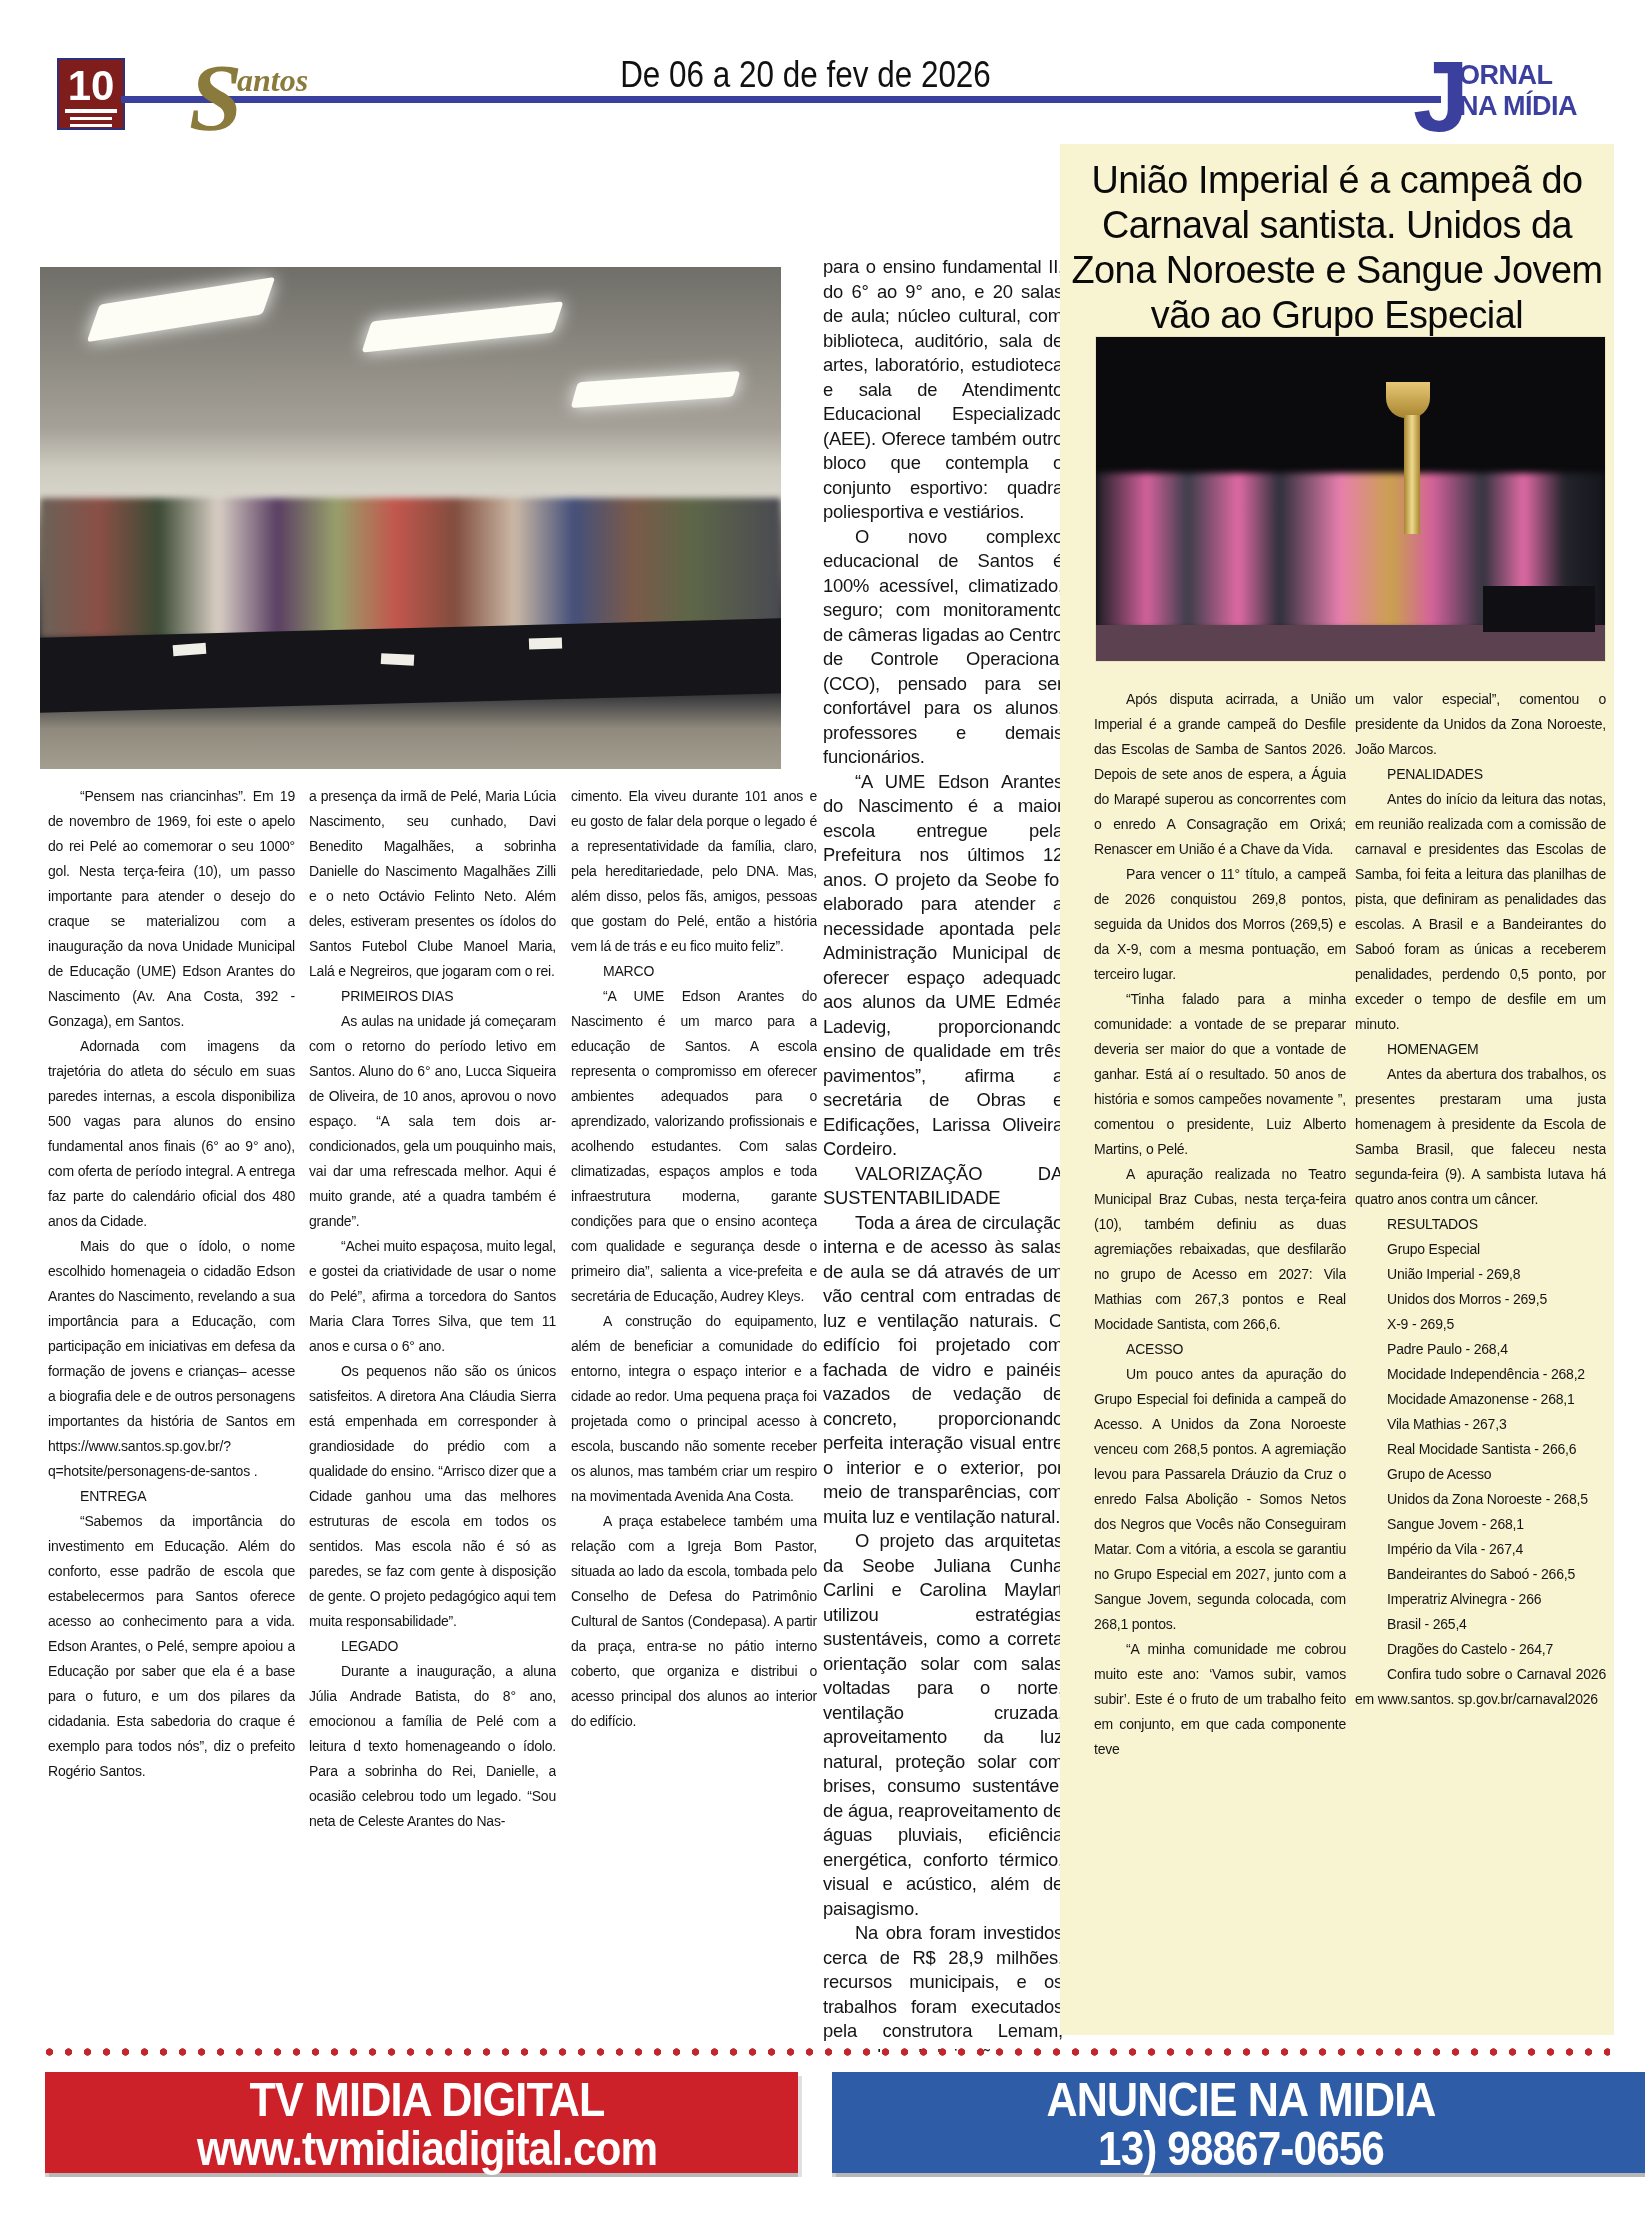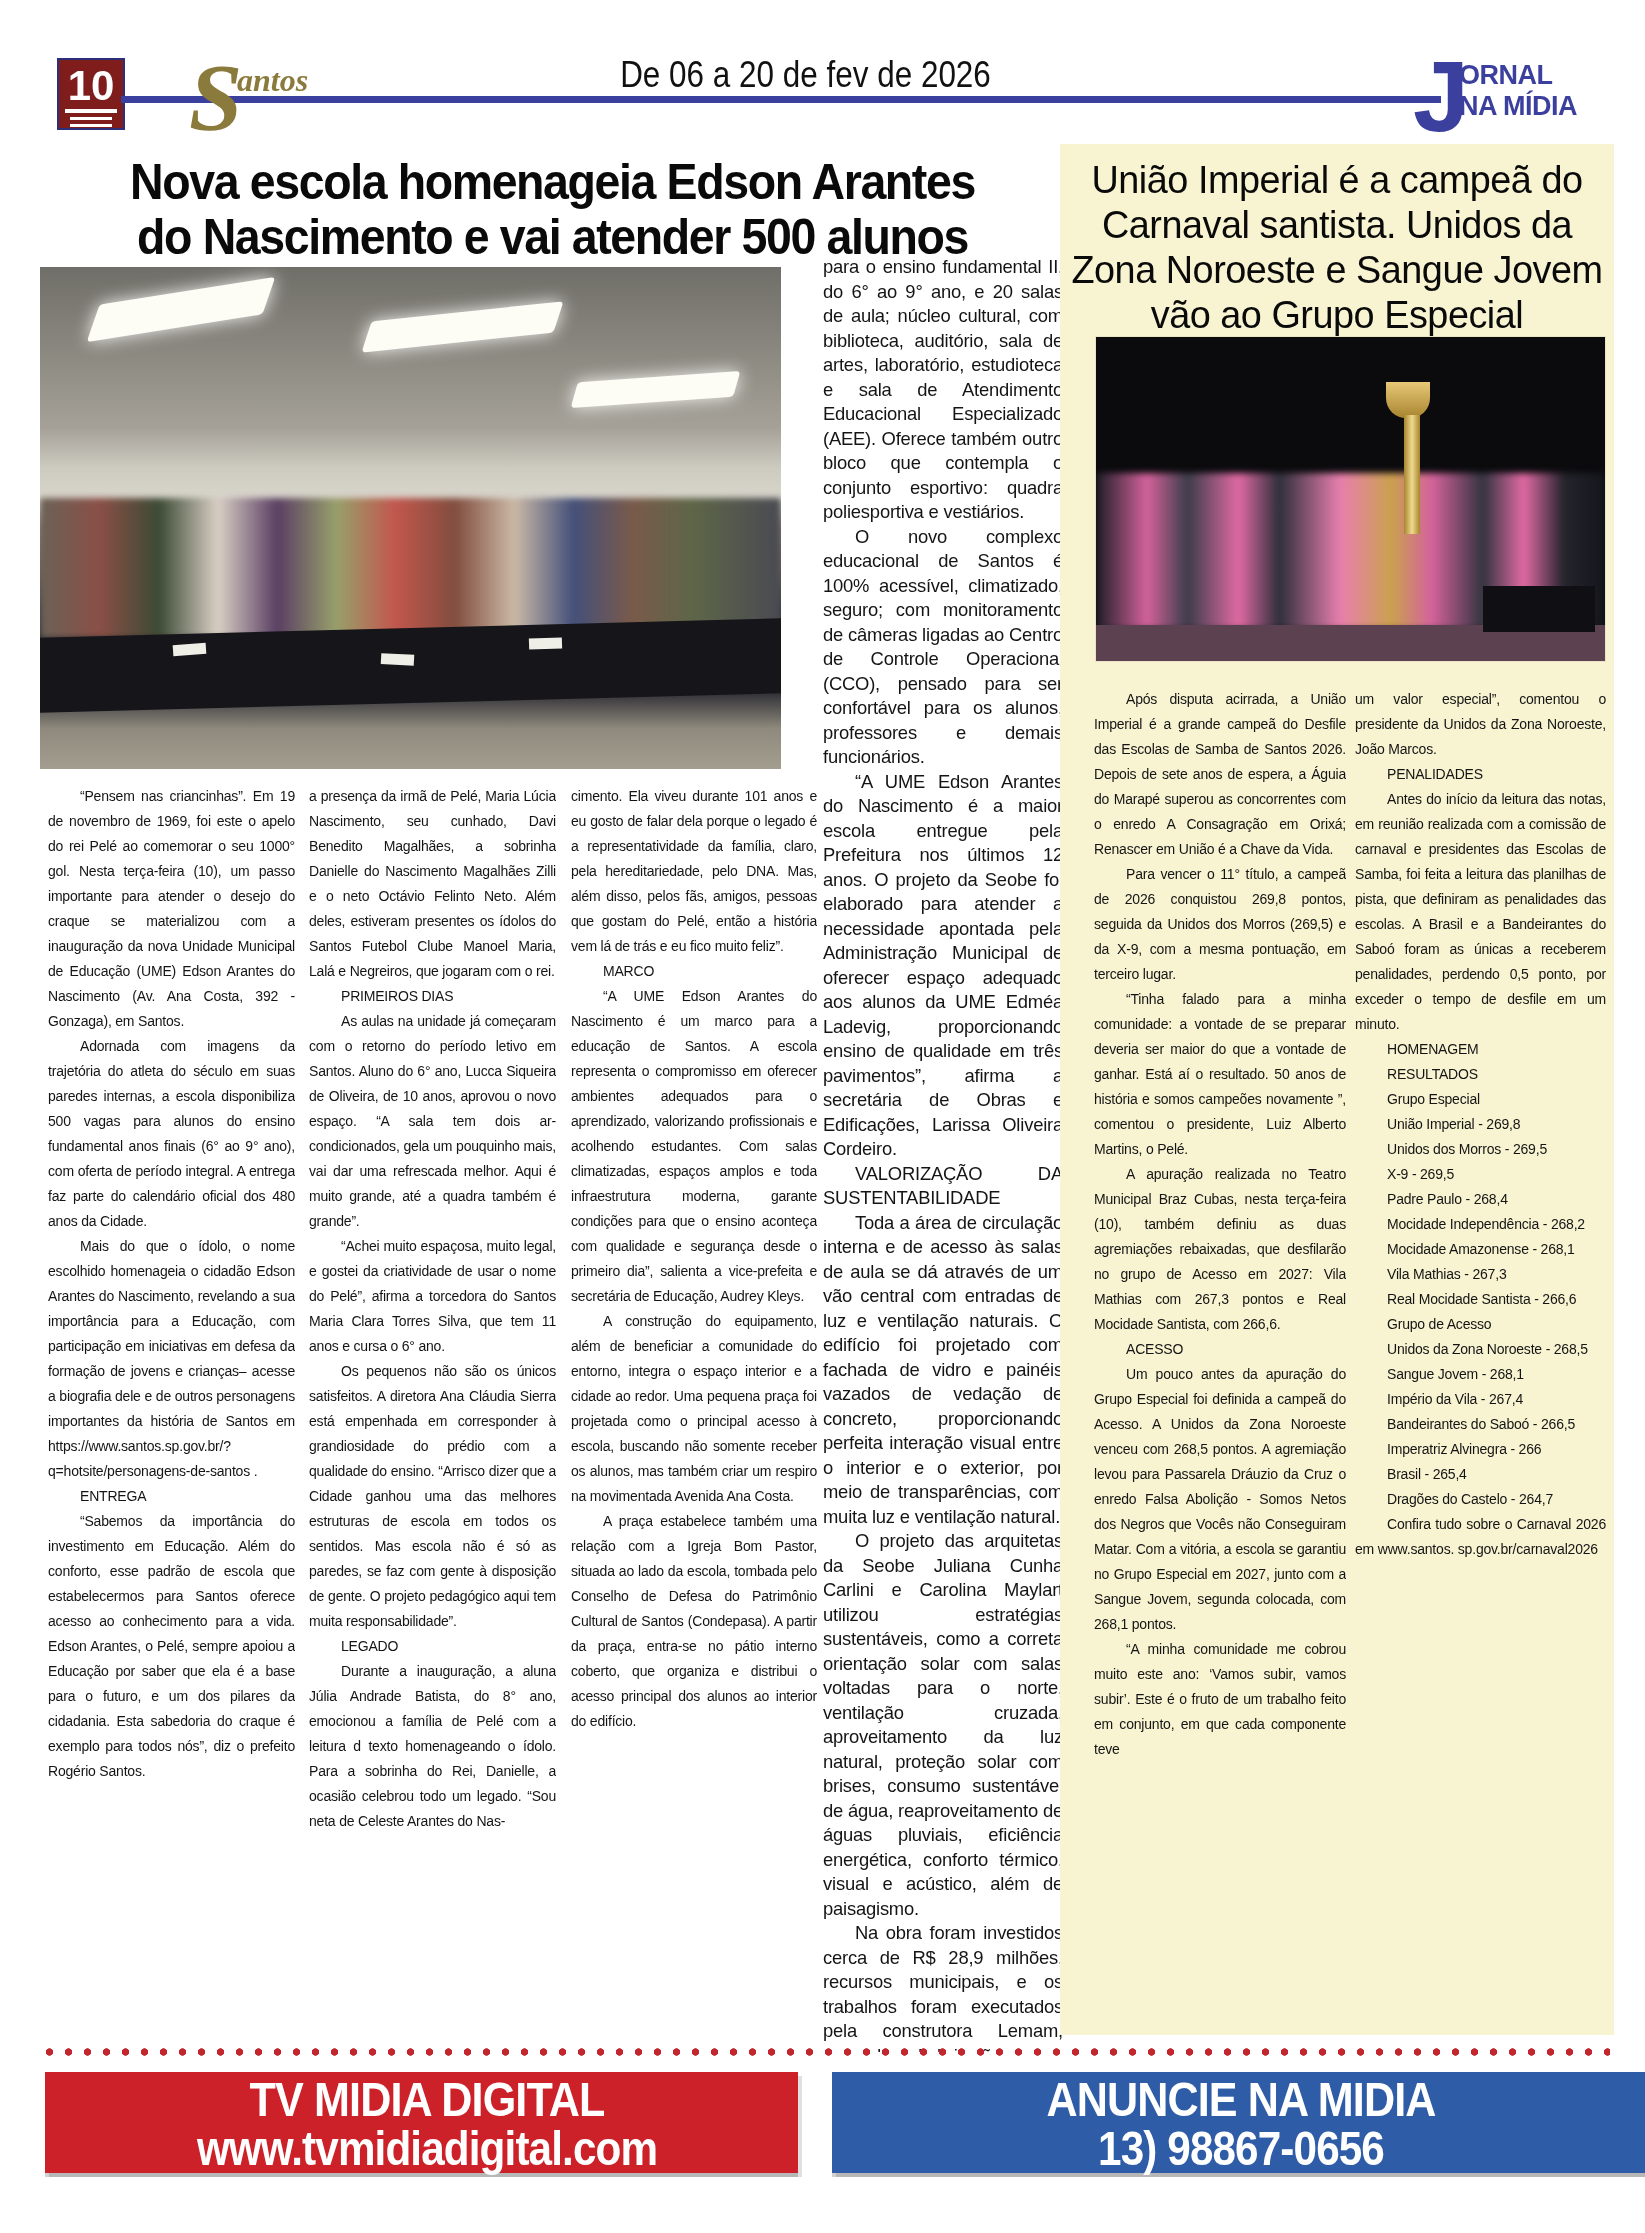--- a/index.html
+++ b/index.html
@@ -84,24 +84,20 @@
   <div class="abs head-rule"></div>
   <div class="abs santos-s">S</div>
   <div class="abs santos-rest">antos</div>
   <div class="abs date">De 06 a 20 de fev de 2026</div>
   <div class="abs jlogo-j">J</div>
   <div class="abs jlogo-text">
     <span>ORNAL</span><br>
     <span>NA MÍDIA</span>
   </div>
 
-  <div class="abs main-headline">
-    <span class="sq">Nova escola homenageia Edson Arantes</span>
-    <span class="sq">do Nascimento e vai atender 500 alunos</span>
-  </div>
 
   <div class="abs classroom-photo">
     <div class="cl-light cl-l1"></div>
     <div class="cl-light cl-l2"></div>
     <div class="cl-light cl-l3"></div>
     <div class="cl-crowd"></div>
     <div class="cl-table"></div>
     <div class="cl-paper cl-p1"></div>
     <div class="cl-paper cl-p2"></div>
     <div class="cl-paper cl-p3"></div>
@@ -163,20 +159,21 @@
       <p class="">A apuração realizada no Teatro Municipal Braz Cubas, nesta terça-feira (10), também definiu as duas agremiações rebaixadas, que desfilarão no grupo de Acesso em 2027: Vila Mathias com 267,3 pontos e Real Mocidade Santista, com 266,6.</p>
       <p class="subhead">ACESSO</p>
       <p class="">Um pouco antes da apuração do Grupo Especial foi definida a campeã do Acesso. A Unidos da Zona Noroeste venceu com 268,5 pontos. A agremiação levou para Passarela Dráuzio da Cruz o enredo Falsa Abolição - Somos Netos dos Negros que Vocês não Conseguiram Matar. Com a vitória, a escola se garantiu no Grupo Especial em 2027, junto com a Sangue Jovem, segunda colocada, com 268,1 pontos.</p>
       <p class="">“A minha comunidade me cobrou muito este ano: ‘Vamos subir, vamos subir’. Este é o fruto de um trabalho feito em conjunto, em que cada componente teve</p>
     </div>
   <div class="abs col colB">
       <p class="cont">um valor especial”, comentou o presidente da Unidos da Zona Noroeste, João Marcos.</p>
       <p class="subhead">PENALIDADES</p>
       <p class="">Antes do início da leitura das notas, em reunião realizada com a comissão de carnaval e presidentes das Escolas de Samba, foi feita a leitura das planilhas de pista, que definiram as penalidades das escolas. A Brasil e a Bandeirantes do Saboó foram as únicas a receberem penalidades, perdendo 0,5 ponto, por exceder o tempo de desfile em um minuto.</p>
       <p class="subhead">HOMENAGEM</p>
+      <p class="">Antes da abertura dos trabalhos, os presentes prestaram uma justa homenagem à presidente da Escola de Samba Brasil, que faleceu nesta segunda-feira (9). A sambista lutava há quatro anos contra um câncer.</p>
       <p class="subhead">RESULTADOS</p>
       <p class="">Grupo Especial</p>
       <p class="">União Imperial - 269,8</p>
       <p class="">Unidos dos Morros - 269,5</p>
       <p class="">X-9 - 269,5</p>
       <p class="">Padre Paulo - 268,4</p>
       <p class="">Mocidade Independência - 268,2</p>
       <p class="">Mocidade Amazonense - 268,1</p>
       <p class="">Vila Mathias - 267,3</p>
       <p class="">Real Mocidade Santista - 266,6</p>

